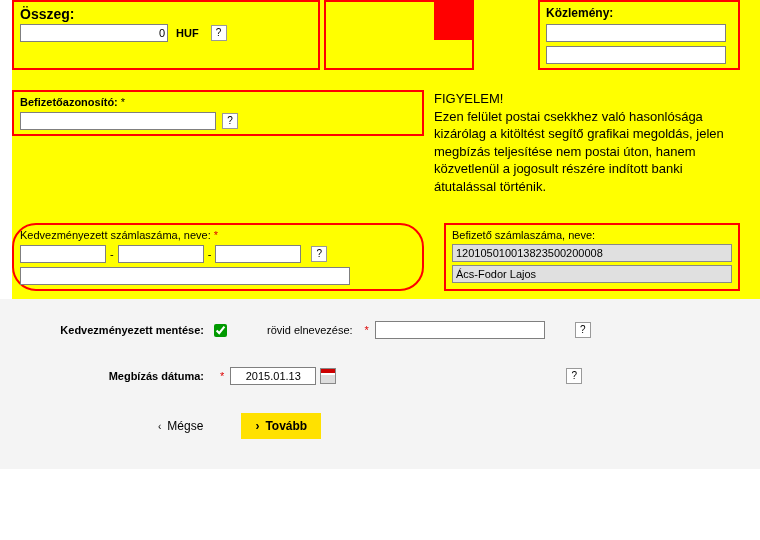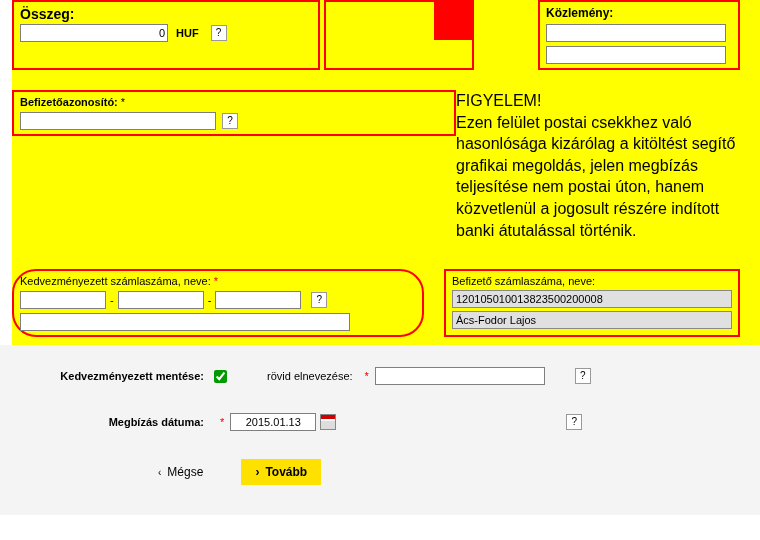--- a/index.html
+++ b/index.html
@@ -20,24 +20,24 @@
   .kozlemeny-wrap { margin-left: 64px; width: 202px; }
   .kozlemeny-wrap .lbl { font-weight: bold; font-size: 12px; }
   .kozlemeny-wrap input { width: 180px; height: 18px; border: 1px solid #7f7f7f; margin-top: 4px; background: #fff; }
   
   .betuvel-box { width: 462px; }
   .betuvel-box .lbl { font-weight: bold; font-size: 12px; }
   .betuvel-box .lbl .star { color: #d00; }
   .pinkbar { background: #f7a89a; border: 1px solid #c88; height: 18px; margin-top: 3px; }
   
   .r3 { margin-top: 20px; align-items: flex-start; }
-  .bazon-box { width: 444px; }
+  .bazon-box { width: 412px; }
   .bazon-inner { display: flex; align-items: center; gap: 6px; margin-top: 4px; }
   .bazon-inner input { width: 196px; height: 18px; border: 1px solid #7f7f7f; background:#fff; }
-  .warning { width: 300px; font-size: 16px; line-height: 1.35; }
+  .warning { margin-left: 10px; width: 300px; font-size: 13px; line-height: 1.35; }
   
   .r4 { margin-top: 28px; gap: 20px; }
   .kedvbox { width: 412px; border-radius: 24px; }
   .kedvbox .lbl .star { color: #d00; }
   .acct-row { display: flex; align-items: center; gap: 4px; margin-top: 4px; }
   .acct-row input { width: 86px; height: 18px; border: 1px solid #7f7f7f; background:#fff; }
   .acct-row .dash { }
   .namefield { width: 330px; height: 18px; border: 1px solid #7f7f7f; margin-top: 4px; background:#fff; }
   .befbox { width: 296px; }
   .befbox .ro { width: 280px; height: 18px; border: 1px solid #888; background: #e0e0e0; margin-top: 3px; padding-left: 3px; font-size: 11px; line-height: 16px; overflow: hidden; }

